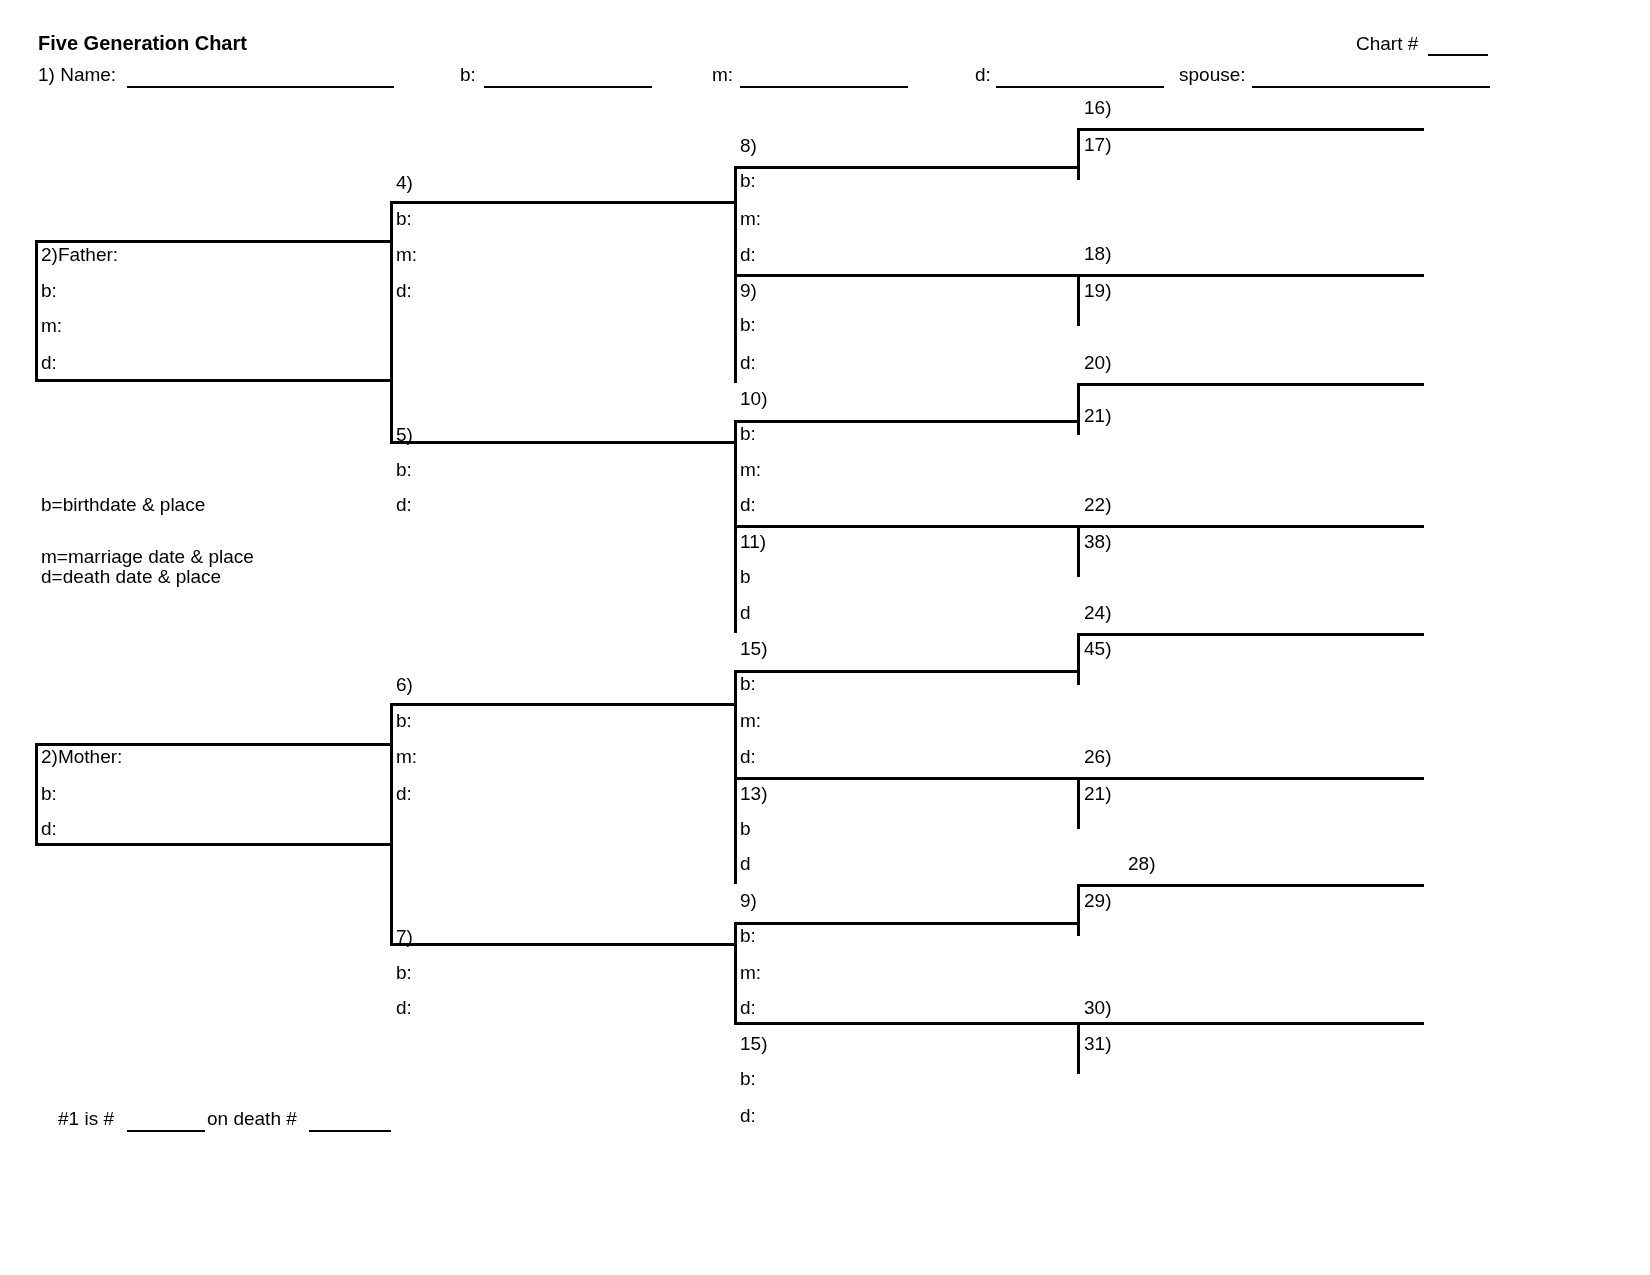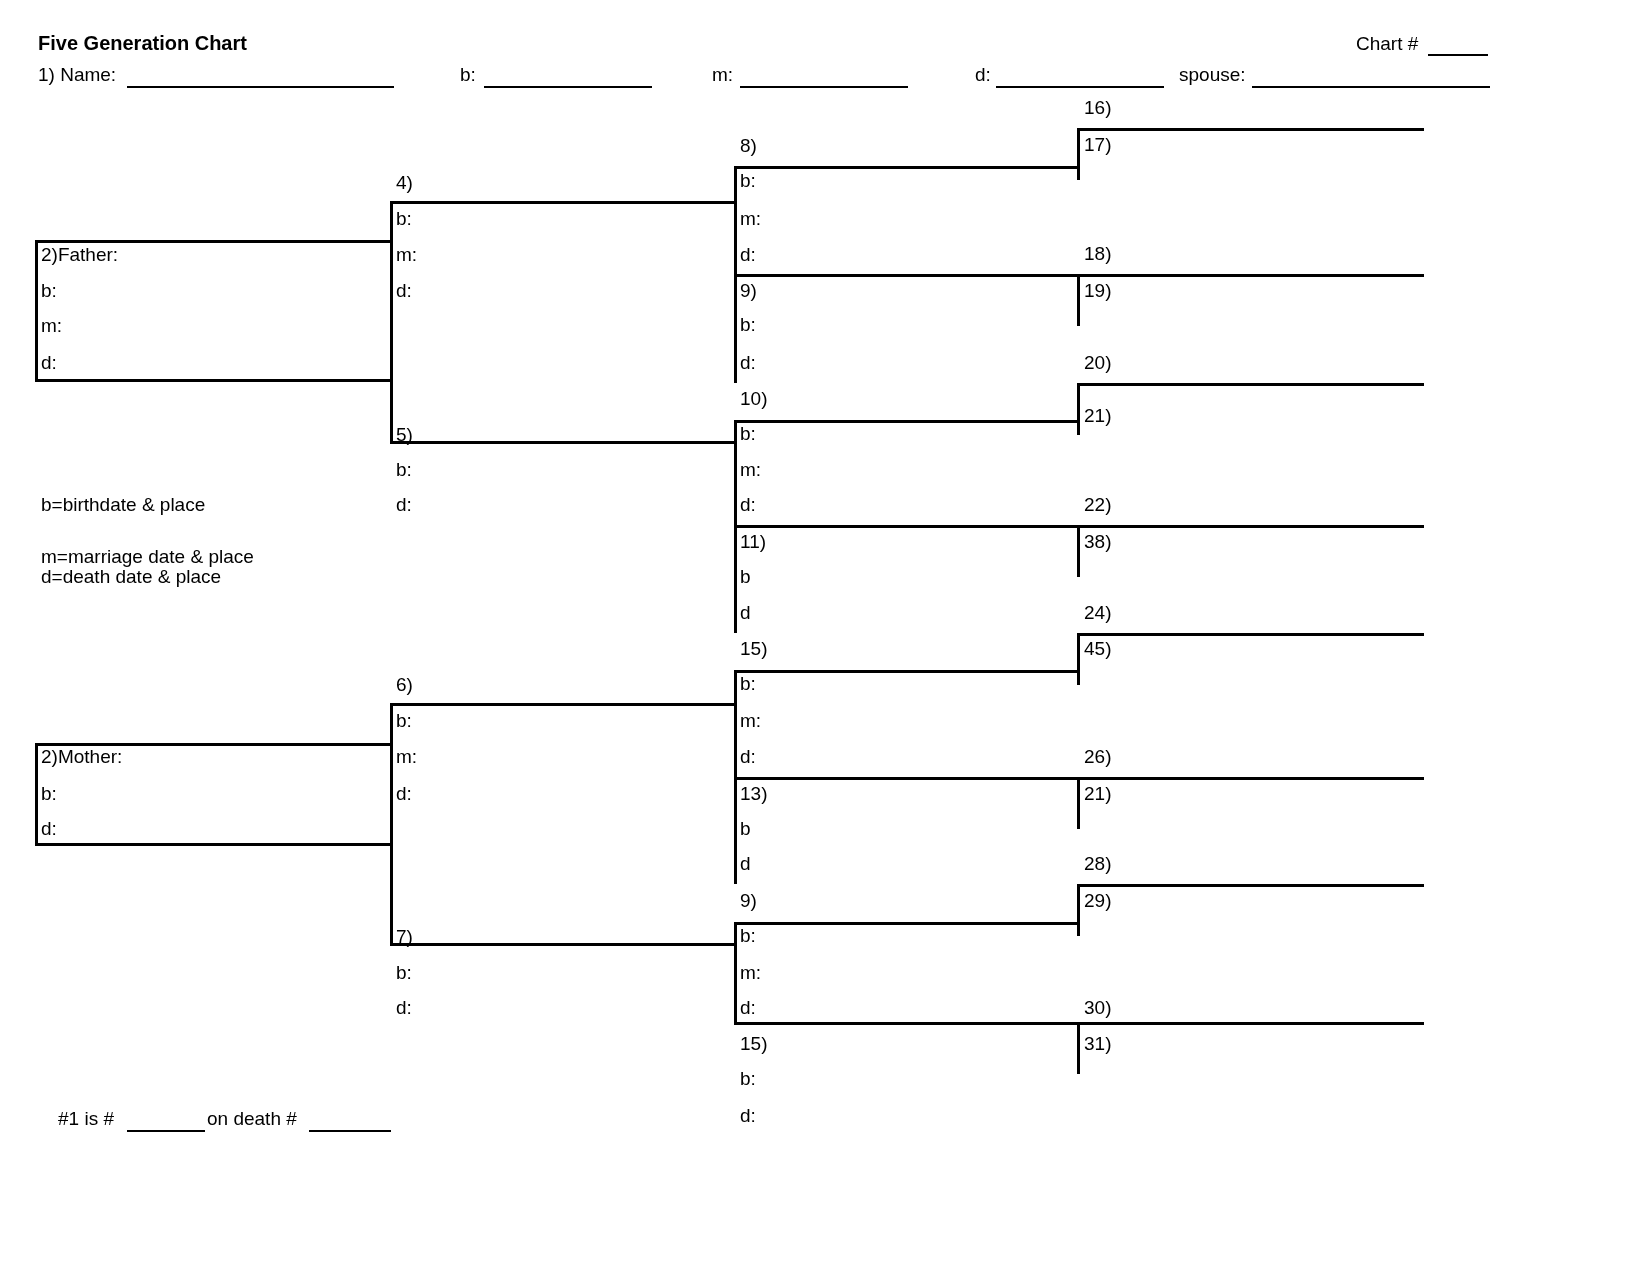--- a/index.html
+++ b/index.html
@@ -95,21 +95,21 @@
 
   <div class="txt" style="left:1084px; top:638px;">45)</div>
   <div class="rule vline" style="left:1077px; top:633px; height:52px;"></div>
 
   <div class="txt" style="left:1084px; top:746px;">26)</div>
   <div class="rule hline" style="left:1077px; top:777px; width:347px;"></div>
 
   <div class="txt" style="left:1084px; top:783px;">21)</div>
   <div class="rule vline" style="left:1077px; top:777px; height:52px;"></div>
 
-  <div class="txt" style="left:1084px; top:853px;">28)</div>
+  <div class="txt" style="left:1128px; top:853px;">28)</div>
   <div class="rule hline" style="left:1077px; top:884px; width:347px;"></div>
 
   <div class="txt" style="left:1084px; top:890px;">29)</div>
   <div class="rule vline" style="left:1077px; top:884px; height:52px;"></div>
 
   <div class="txt" style="left:1084px; top:997px;">30)</div>
   <div class="rule hline" style="left:1077px; top:1022px; width:347px;"></div>
 
   <div class="txt" style="left:1084px; top:1033px;">31)</div>
   <div class="rule vline" style="left:1077px; top:1022px; height:52px;"></div>

